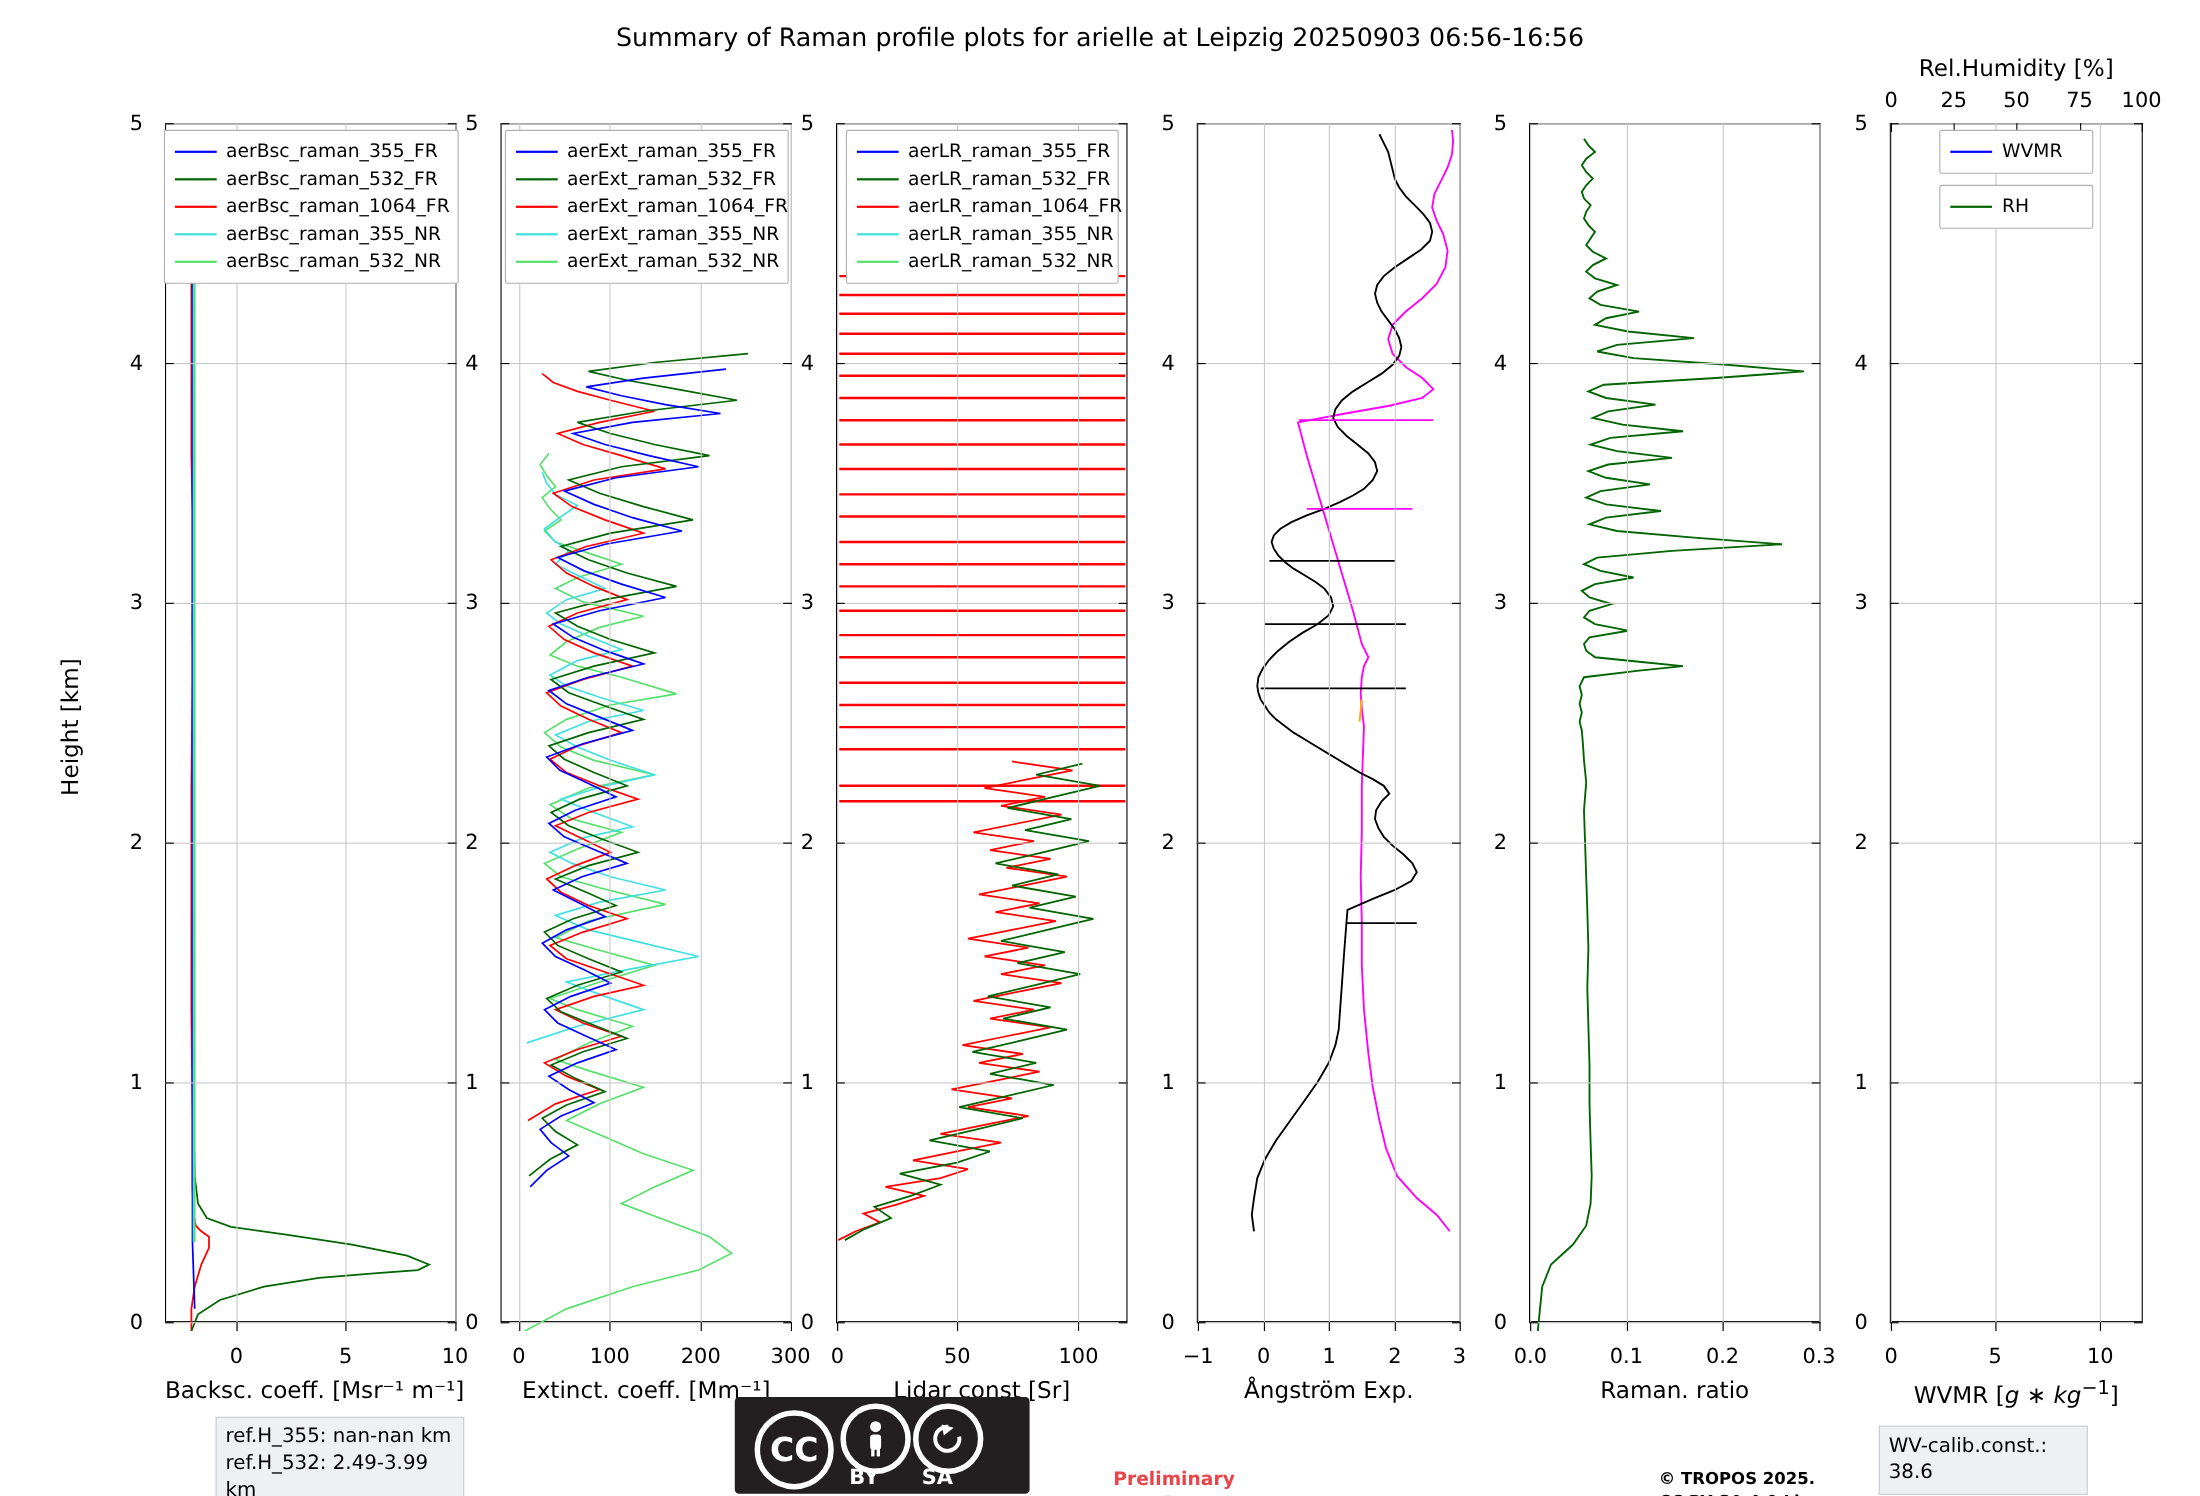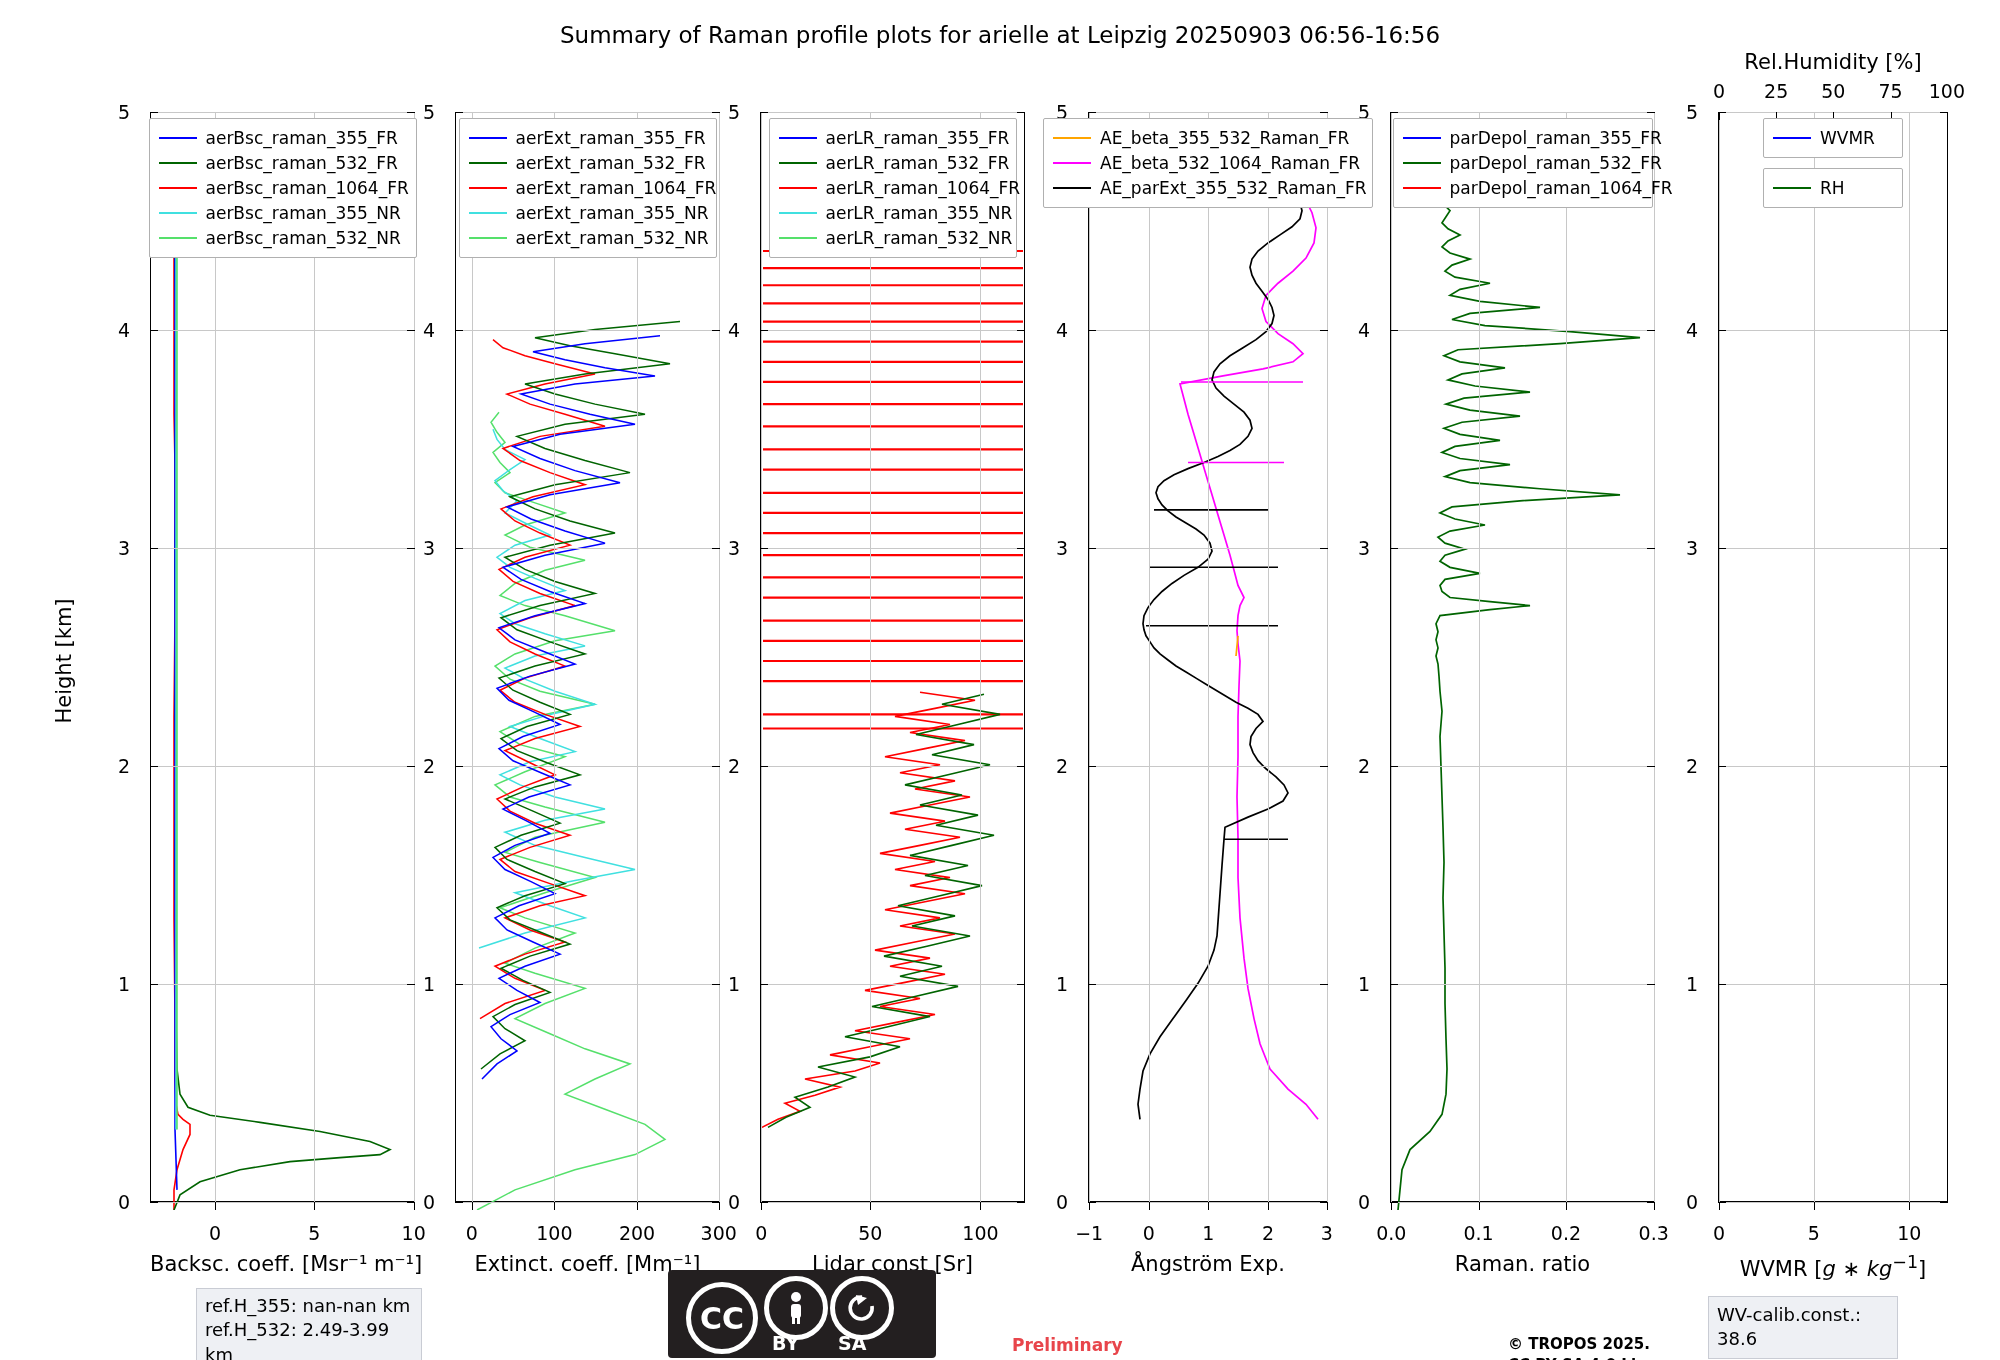--- a/index.html
+++ b/index.html
@@ -364,34 +364,20 @@
   <div class="xtick-in" style="left:25.3%;"></div>
   <div class="xtick-in" style="left:50.1%;"></div>
   <div class="xtick-in" style="left:75%;"></div>
   <div class="xtick-in" style="left:99.5%;"></div>
   <div class="xlabel" style="left:0.5%;">−1</div>
   <div class="xlabel" style="left:25.3%;">0</div>
   <div class="xlabel" style="left:50.1%;">1</div>
   <div class="xlabel" style="left:75%;">2</div>
   <div class="xlabel" style="left:99.5%;">3</div>
   <div class="axis-title">Ångström Exp.</div>
-  <div class="legend" style="width:310px;left:50%;">
-    <div class="legend-row">
-        <span class="legend-line" style="border-color:#ffa500;"></span>
-        <span>AE_beta_355_532_Raman_FR</span>
-      </div>
-    <div class="legend-row">
-        <span class="legend-line" style="border-color:#ff00ff;"></span>
-        <span>AE_beta_532_1064_Raman_FR</span>
-      </div>
-    <div class="legend-row">
-        <span class="legend-line" style="border-color:#000000;"></span>
-        <span>AE_parExt_355_532_Raman_FR</span>
-      </div>
-  </div>
 </div>
 
 <div class="panel" id="p5" style="left:1390px;width:265px;">
   <div class="plotbox"></div>
   <svg class="curves" viewBox="0 0 265 1090" preserveAspectRatio="none">
     <g fill="none" stroke="#006400" stroke-width="1.7">
       <path d="M8,1090 L10,1070 L12,1050 L20,1030 L40,1012 L52,995 L56,975 L57,950 L56,920 L55,885 L55,850 L54,815 L53,780 L54,745 L53,710 L52,680 L51,650 L50,620 L52,595 L50,575 L49,560 L48,548 L46,540 L48,532 L46,524 L48,516 L46,508 L50,500 L100,494 L140,490 L100,486 L60,482 L52,476 L50,470 L55,464 L90,458 L60,452 L50,446 L55,440 L75,434 L55,428 L48,422 L60,416 L95,410 L65,404 L50,398 L62,392 L130,386 L230,380 L150,374 L80,368 L55,362 L70,356 L120,350 L70,344 L52,338 L65,332 L110,326 L70,320 L54,314 L72,308 L130,302 L80,296 L56,290 L74,284 L140,278 L85,272 L58,266 L72,260 L115,254 L70,248 L54,242 L68,236 L170,230 L250,224 L180,218 L95,212 L62,206 L80,200 L150,194 L90,188 L60,182 L70,176 L100,170 L65,164 L55,158 L62,152 L80,146 L60,140 L52,134 L58,128 L70,122 L58,116 L52,110 L56,104 L60,98 L54,92 L50,86 L52,80 L56,74 L50,68 L48,62 L52,56 L58,50 L52,44 L48,38 L52,32 L60,26 L54,20 L50,14"></path>
     </g>
   </svg>
   <div class="grid-v" style="left:0.4%;"></div>
@@ -424,34 +410,20 @@
   <div class="ylabel" style="top:0px;">5</div>
   <div class="xtick-in" style="left:0.5%;"></div>
   <div class="xtick-in" style="left:33.4%;"></div>
   <div class="xtick-in" style="left:66.4%;"></div>
   <div class="xtick-in" style="left:99.5%;"></div>
   <div class="xlabel" style="left:0.5%;">0.0</div>
   <div class="xlabel" style="left:33.4%;">0.1</div>
   <div class="xlabel" style="left:66.4%;">0.2</div>
   <div class="xlabel" style="left:99.5%;">0.3</div>
   <div class="axis-title">Raman. ratio</div>
-  <div class="legend" style="width:240px;">
-    <div class="legend-row">
-        <span class="legend-line" style="border-color:#0000ff;"></span>
-        <span>parDepol_raman_355_FR</span>
-      </div>
-    <div class="legend-row">
-        <span class="legend-line" style="border-color:#006400;"></span>
-        <span>parDepol_raman_532_FR</span>
-      </div>
-    <div class="legend-row">
-        <span class="legend-line" style="border-color:#ff0000;"></span>
-        <span>parDepol_raman_1064_FR</span>
-      </div>
-  </div>
 </div>
 
 <div class="panel" id="p6" style="left:1718px;width:230px;">
   <div class="plotbox"></div>
   <div class="grid-v" style="left:0.4%;"></div>
   <div class="grid-v" style="left:41.6%;"></div>
   <div class="grid-v" style="left:83.2%;"></div>
   <div class="grid-h" style="top:1090px;"></div>
   <div class="grid-h" style="top:872px;"></div>
   <div class="grid-h" style="top:654px;"></div>

